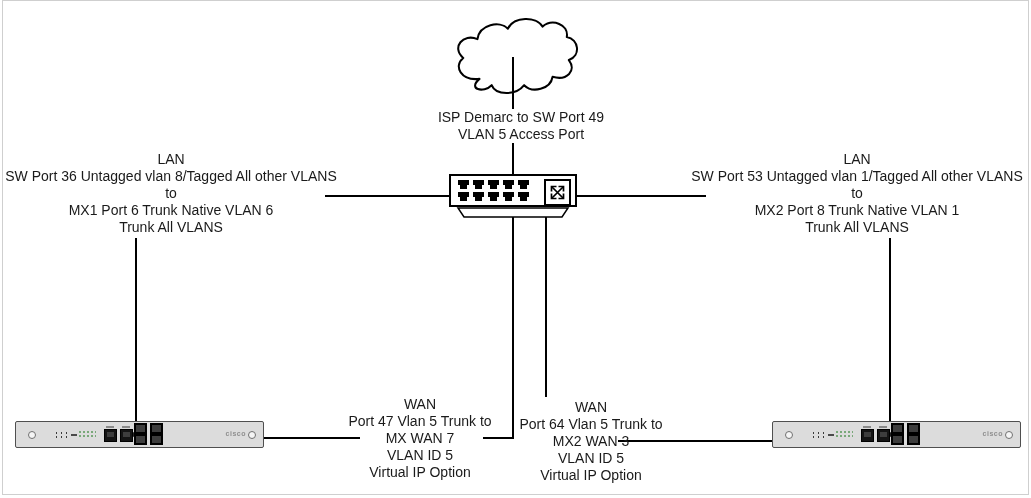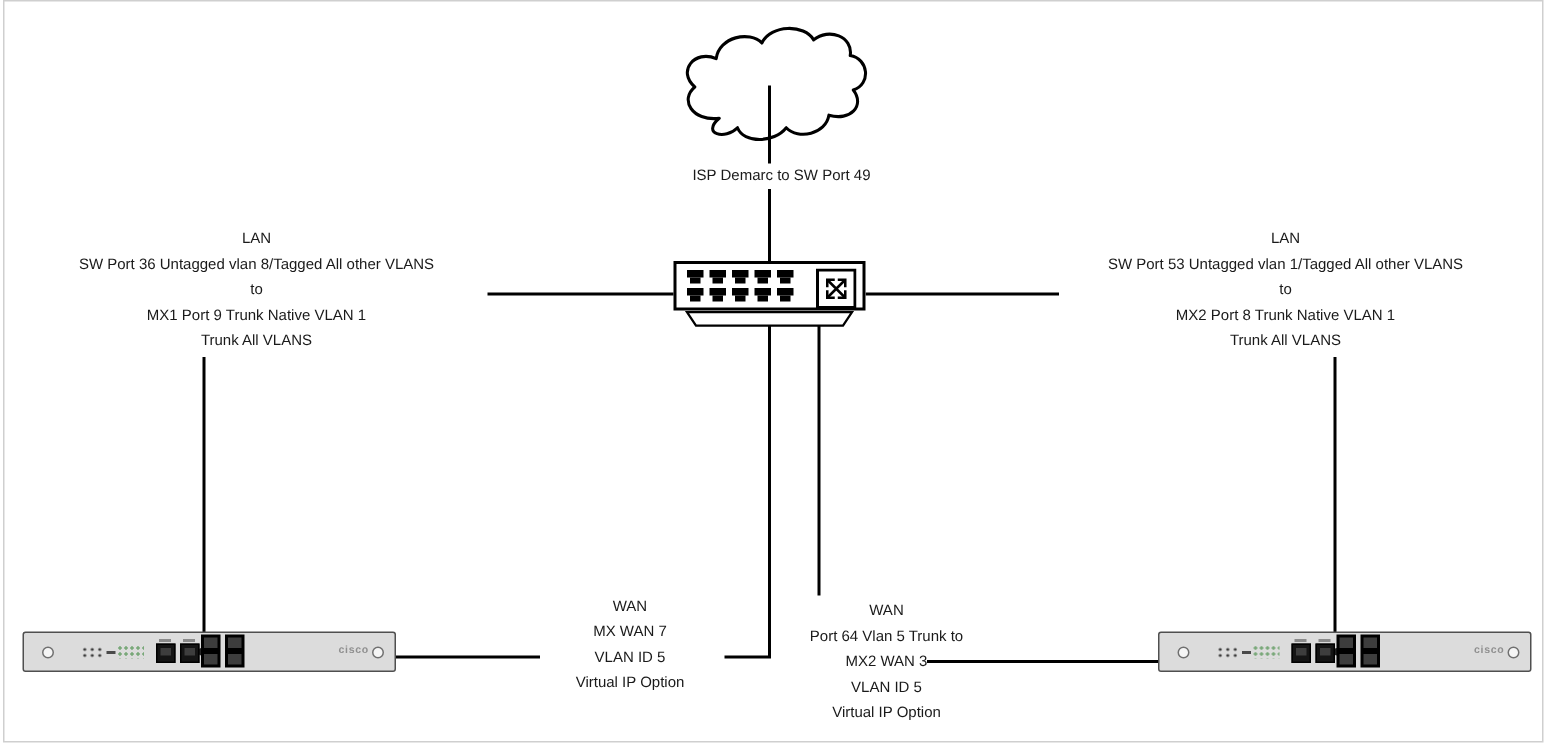--- a/index.html
+++ b/index.html
@@ -7,21 +7,21 @@
             font-family:"Liberation Sans", sans-serif; color:#1a1a1a; }
   .frame { position:absolute; inset:0 2px 3px 2px; border:1px solid #cfcfcf; pointer-events:none; }
 
   
   .hline, .vline { position:absolute; background:#000; }
   .hline { height:1.5px; }
   .vline { width:1.5px; }
 
   
   .label { position:absolute; transform:translateX(-50%); text-align:center;
-           font-size:10px; line-height:17px; white-space:nowrap; }
+           font-size:14px; line-height:17px; white-space:nowrap; }
   .label.masked { background:#fff; padding:0 3px; }
 
   
   .switch-body { position:absolute; left:449px; top:174px; width:128px; height:33px;
                  background:#fff; border:2px solid #000; box-sizing:border-box; }
   .portgrid { position:absolute; left:7px; top:4px; display:grid;
               grid-template-columns:repeat(5,11px); grid-auto-rows:9px; column-gap:4px; row-gap:3px; }
   .rj45 { position:relative; width:11px; height:5px; background:#000; }
   .rj45::after { content:""; position:absolute; top:5px; left:2px; width:7px; height:4px; background:#000; }
   .xbox { position:absolute; right:4px; top:3px; }
@@ -66,20 +66,21 @@
   <div class="vline" style="left:135px;top:238px;height:194px;"></div>
   <div class="vline" style="left:889px;top:238px;height:194px;"></div>
   <div class="vline" style="left:512px;top:216px;height:222px;"></div>
   <div class="hline" style="left:483px;top:437px;width:31px;"></div>
   <div class="vline" style="left:545px;top:216px;height:181px;"></div>
   <div class="hline" style="left:262px;top:437px;width:98px;"></div>
   <div class="hline" style="left:618px;top:440px;width:155px;"></div>
 
   <div class="label masked" style="left:521px;top:109px;">
     <div>ISP Demarc to SW Port 49</div>
+    <div>VLAN 5 Access Port</div>
   </div>
 
   <div class="switch-body">
     <div class="portgrid">
       <i class="rj45"></i>
       <i class="rj45"></i>
       <i class="rj45"></i>
       <i class="rj45"></i>
       <i class="rj45"></i>
       <i class="rj45"></i>
@@ -95,34 +96,35 @@
     </svg>
   </div>
   <svg class="switch-base" width="122" height="12" viewBox="0 0 122 12">
     <polygon points="6,1 116,1 110,10 12,10" fill="#ffffff" stroke="#000000" stroke-width="1.5"></polygon>
   </svg>
 
   <div class="label" style="left:171px;top:151px;">
     <div>LAN</div>
     <div>SW Port 36 Untagged vlan 8/Tagged All other VLANS</div>
     <div>to</div>
-    <div>MX1 Port 9 Trunk Native VLAN 1</div>
+    <div>MX1 Port 6 Trunk Native VLAN 6</div>
     <div>Trunk All VLANS</div>
   </div>
 
   <div class="label" style="left:857px;top:151px;">
     <div>LAN</div>
     <div>SW Port 53 Untagged vlan 1/Tagged All other VLANS</div>
     <div>to</div>
     <div>MX2 Port 8 Trunk Native VLAN 1</div>
     <div>Trunk All VLANS</div>
   </div>
 
   <div class="label" style="left:420px;top:396px;">
     <div>WAN</div>
+    <div>Port 47 Vlan 5 Trunk to</div>
     <div>MX WAN 7</div>
     <div>VLAN ID 5</div>
     <div>Virtual IP Option</div>
   </div>
 
   <div class="label" style="left:591px;top:399px;">
     <div>WAN</div>
     <div>Port 64 Vlan 5 Trunk to</div>
     <div>MX2 WAN 3</div>
     <div>VLAN ID 5</div>

